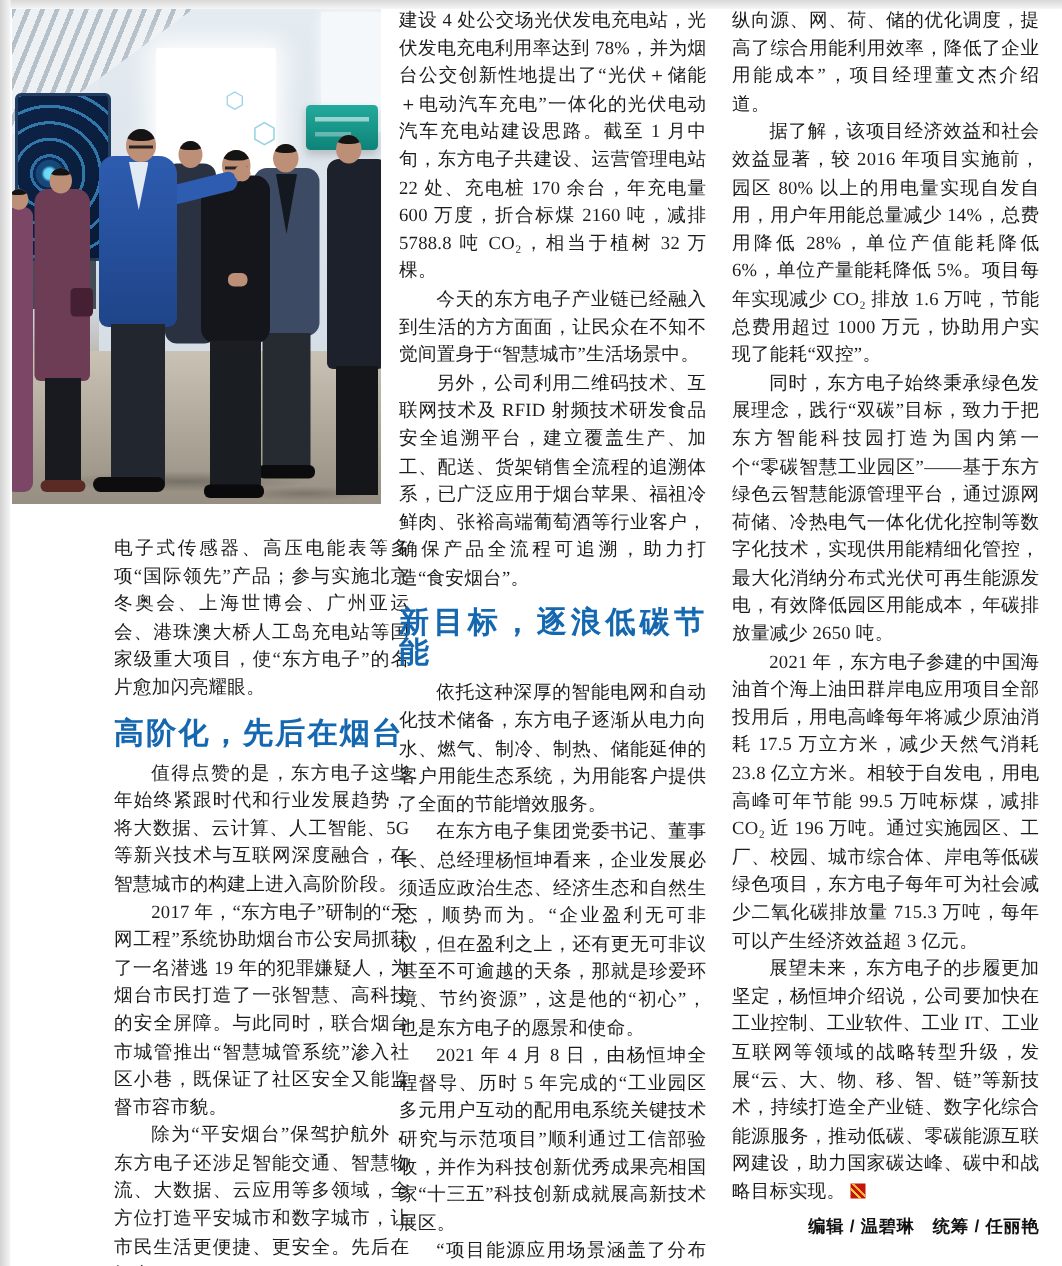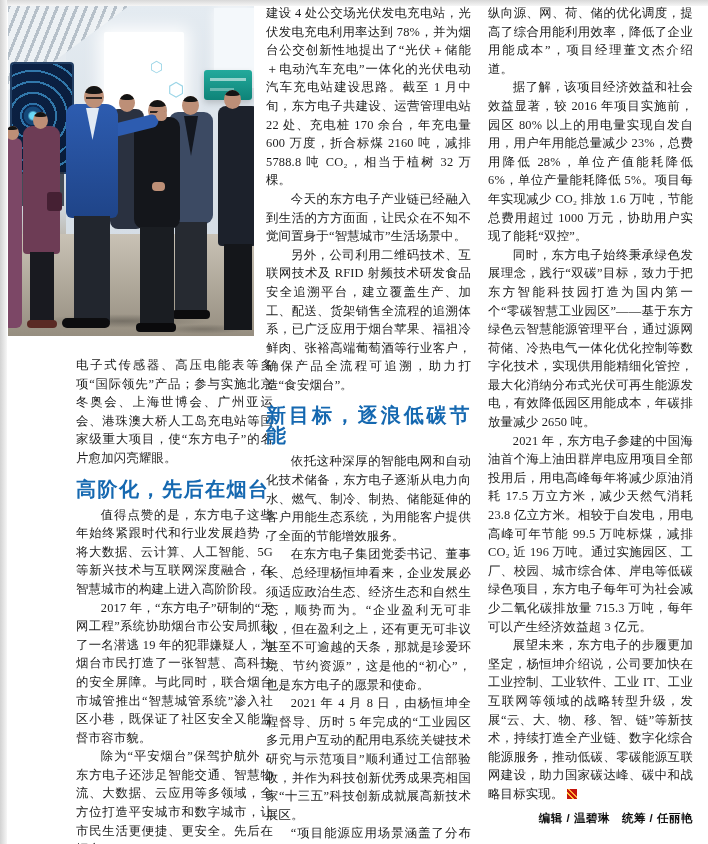--- a/index.html
+++ b/index.html
@@ -195,19 +195,19 @@
     <p>另外，公司利用二维码技术、互联网技术及 RFID 射频技术研发食品安全追溯平台，建立覆盖生产、加工、配送、货架销售全流程的追溯体系，已广泛应用于烟台苹果、福祖冷鲜肉、张裕高端葡萄酒等行业客户，确保产品全流程可追溯，助力打造“食安烟台”。</p>
     <h2 class="headline">新目标，逐浪低碳节能</h2>
     <p>依托这种深厚的智能电网和自动化技术储备，东方电子逐渐从电力向水、燃气、制冷、制热、储能延伸的客户用能生态系统，为用能客户提供了全面的节能增效服务。</p>
     <p>在东方电子集团党委书记、董事长、总经理杨恒坤看来，企业发展必须适应政治生态、经济生态和自然生态，顺势而为。“企业盈利无可非议，但在盈利之上，还有更无可非议甚至不可逾越的天条，那就是珍爱环境、节约资源”，这是他的“初心”，也是东方电子的愿景和使命。</p>
     <p>2021 年 4 月 8 日，由杨恒坤全程督导、历时 5 年完成的“工业园区多元用户互动的配用电系统关键技术研究与示范项目”顺利通过工信部验收，并作为科技创新优秀成果亮相国家“十三五”科技创新成就展高新技术展区。</p>
     <p>“项目能源应用场景涵盖了分布式屋顶光伏、厂内配用电、中央空调、压差发电、电储能、燃气锅炉等，通过横向冷、热、电、气的多能互补协同控制，</p>
   </div>
 
   <div class="col col3">
     <p class="cont">纵向源、网、荷、储的优化调度，提高了综合用能利用效率，降低了企业用能成本”，项目经理董文杰介绍道。</p>
-    <p>据了解，该项目经济效益和社会效益显著，较 2016 年项目实施前，园区 80% 以上的用电量实现自发自用，用户年用能总量减少 23%，总费用降低 28%，单位产值能耗降低 6%，单位产量能耗降低 5%。项目每年实现减少 CO₂ 排放 1.6 万吨，节能总费用超过 1000 万元，协助用户实现了能耗“双控”。</p>
+    <p>据了解，该项目经济效益和社会效益显著，较 2016 年项目实施前，园区 80% 以上的用电量实现自发自用，用户年用能总量减少 14%，总费用降低 28%，单位产值能耗降低 6%，单位产量能耗降低 5%。项目每年实现减少 CO₂ 排放 1.6 万吨，节能总费用超过 1000 万元，协助用户实现了能耗“双控”。</p>
     <p>同时，东方电子始终秉承绿色发展理念，践行“双碳”目标，致力于把东方智能科技园打造为国内第一个“零碳智慧工业园区”——基于东方绿色云智慧能源管理平台，通过源网荷储、冷热电气一体化优化控制等数字化技术，实现供用能精细化管控，最大化消纳分布式光伏可再生能源发电，有效降低园区用能成本，年碳排放量减少 2650 吨。</p>
     <p>2021 年，东方电子参建的中国海油首个海上油田群岸电应用项目全部投用后，用电高峰每年将减少原油消耗 17.5 万立方米，减少天然气消耗 23.8 亿立方米。相较于自发电，用电高峰可年节能 99.5 万吨标煤，减排 CO₂ 近 196 万吨。通过实施园区、工厂、校园、城市综合体、岸电等低碳绿色项目，东方电子每年可为社会减少二氧化碳排放量 715.3 万吨，每年可以产生经济效益超 3 亿元。</p>
     <p><span>展望未来，东方电子的步履更加坚定，杨恒坤介绍说，公司要加快在工业控制、工业软件、工业 IT、工业互联网等领域的战略转型升级，发展“云、大、物、移、智、链”等新技术，持续打造全产业链、数字化综合能源服务，推动低碳、零碳能源互联网建设，助力国家碳达峰、碳中和战略目标实现。</span><span class="endmark"></span></p>
     <div class="byline">编辑 / 温碧琳　统筹 / 任丽艳</div>
   </div>
 </div>
 
 </body></html>

